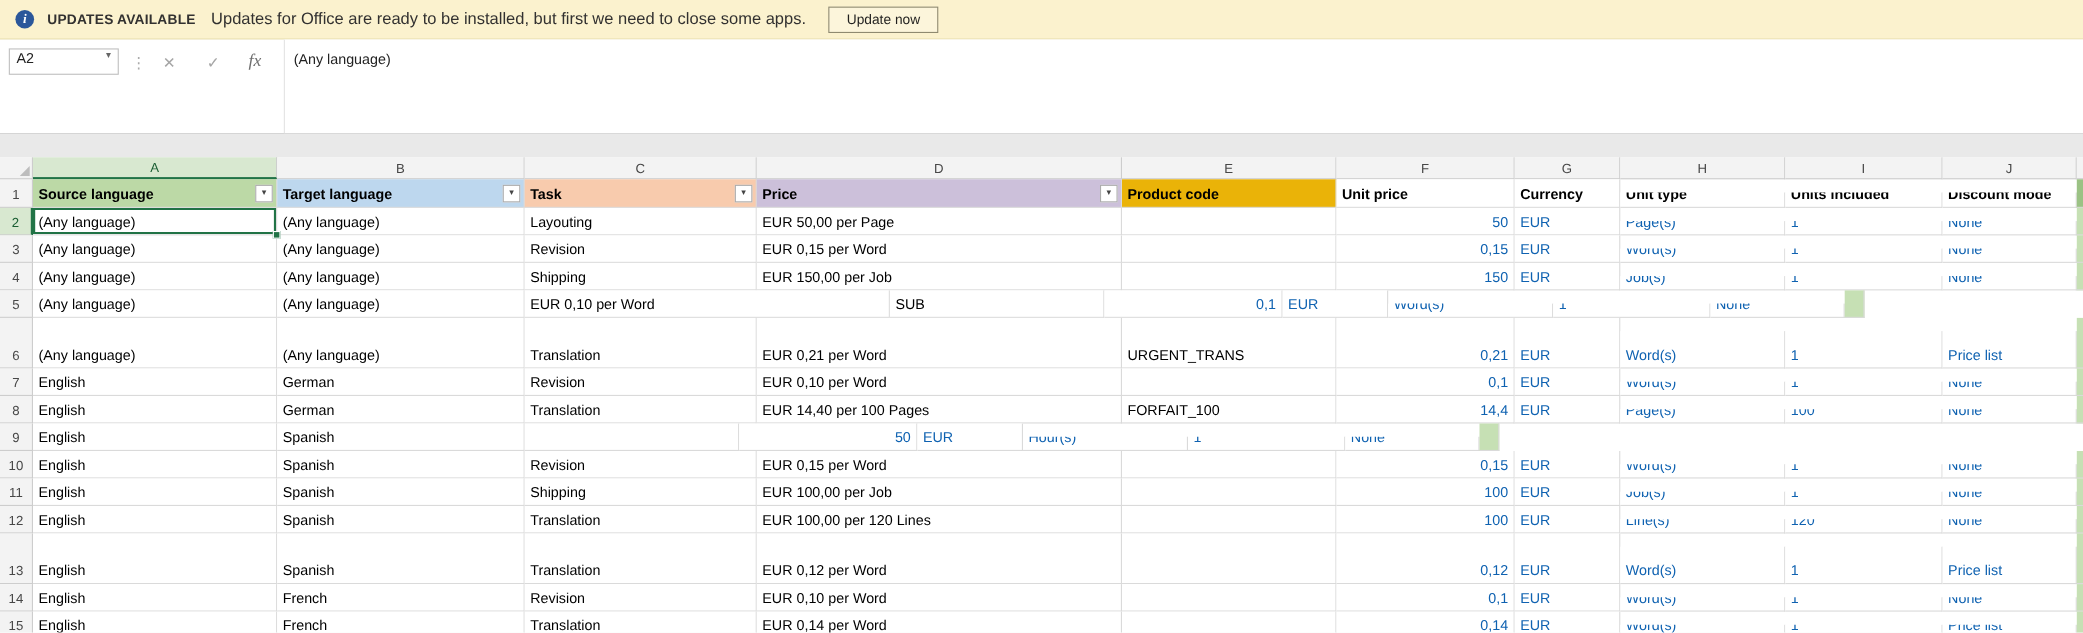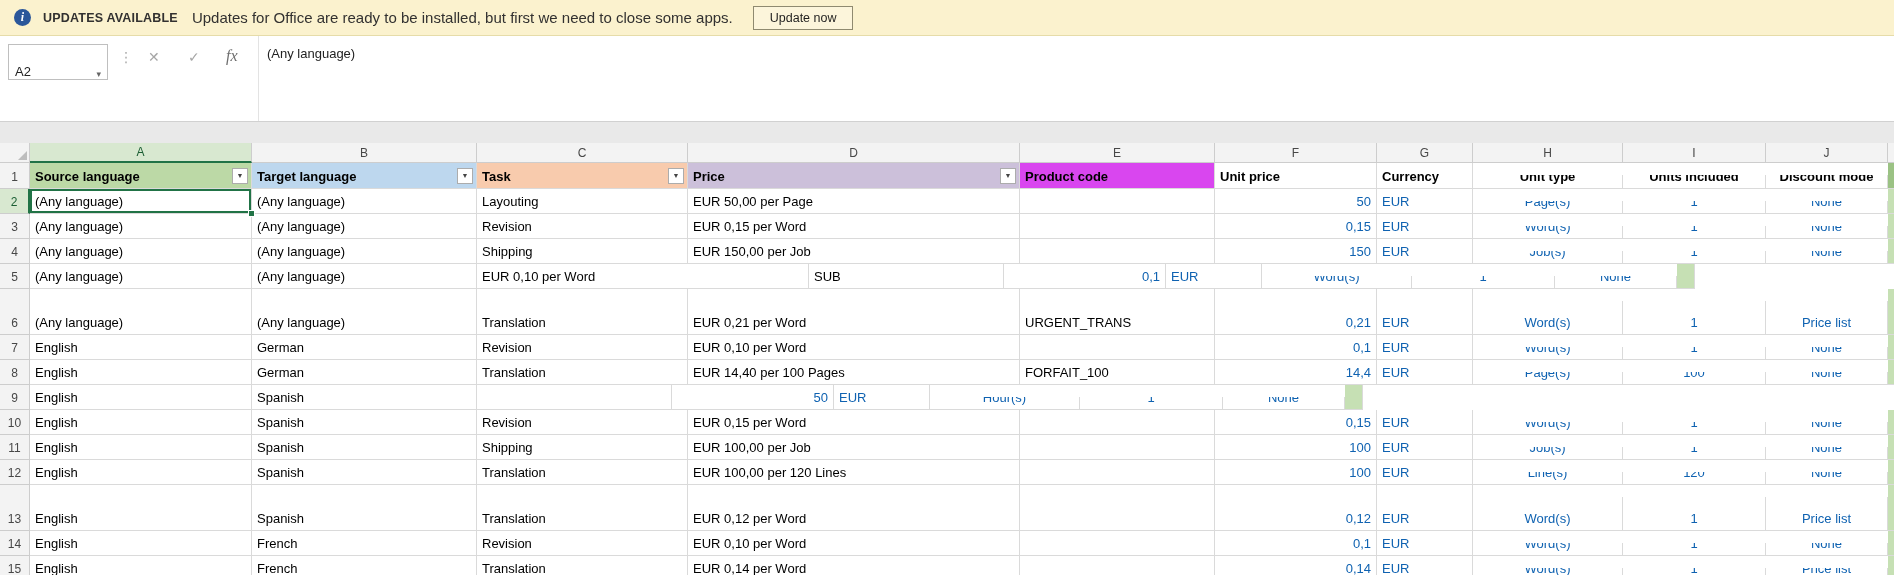--- a/index.html
+++ b/index.html
@@ -18,22 +18,22 @@
   .info-icon{width:17px;height:17px;border-radius:50%;background:#2B579A;color:#fff;font-size:12px;
     font-weight:bold;display:flex;align-items:center;justify-content:center;font-family:"Liberation Serif",serif;font-style:italic;}
   .notif-title{font-weight:bold;font-size:12.5px;color:#323130;margin-left:12px;letter-spacing:.2px;}
   .notif-msg{font-size:15px;color:#323130;margin-left:14px;}
   .notif-btn{margin-left:20px;background:rgba(255,255,255,0.28);border:1px solid #8F8A70;
     font-size:12.5px;color:#201F1E;padding:4px 16px;font-family:"Liberation Sans",sans-serif;cursor:pointer;}
 
   
   .formula-region{position:absolute;top:36px;left:0;right:0;height:86px;background:#FFFFFF;
     border-bottom:1px solid #D1D1D1;box-sizing:border-box;}
-  .name-box{position:absolute;top:8px;left:8px;width:100px;height:36px;border:1px solid #BFBFBF;
-    background:#fff;display:flex;align-items:flex-end;padding:0 6px;box-sizing:border-box;font-size:13px;color:#222;}
+  .name-box{position:absolute;top:8px;left:8px;width:100px;height:24px;border:1px solid #BFBFBF;
+    background:#fff;display:flex;align-items:flex-start;padding:0 6px;box-sizing:border-box;font-size:13px;color:#222;}
   .nb-chev{margin-left:auto;font-size:9px;color:#666;}
   .dots{position:absolute;top:13px;left:119px;color:#ABABAB;font-size:14px;}
   .icon-x{position:absolute;top:13px;left:148px;color:#A6A6A6;font-size:14px;cursor:default;}
   .icon-check{position:absolute;top:13px;left:188px;color:#A6A6A6;font-size:14px;}
   .icon-fx{position:absolute;top:11px;left:226px;color:#6F6F6F;font-size:16px;font-style:italic;
     font-family:"Liberation Serif",serif;}
   .formula-input{position:absolute;top:0;left:258px;right:0;bottom:0;border-left:1px solid #E3E3E3;
     padding:10px 8px;font-size:13px;color:#222;box-sizing:border-box;background:#fff;}
 
   .band{position:absolute;top:122px;left:0;right:0;height:21px;background:#E9E9E9;}
@@ -51,21 +51,21 @@
   .col-hdr.hl{background:var(--hl);border-bottom:2px solid var(--green);color:#1B5E33;}
   .row-hdr{width:30px;flex:none;box-sizing:border-box;background:#F3F3F3;border-right:1px solid #CDCDCD;
     border-bottom:1px solid #CDCDCD;display:flex;align-items:flex-end;justify-content:center;
     font-size:12px;color:#474747;padding-bottom:4px;}
   .row-hdr.hl{background:var(--hl);border-right:2px solid var(--green);color:#1B5E33;}
 
   .cell{box-sizing:border-box;flex:none;background:#fff;border-right:1px solid #DADADA;border-bottom:1px solid #DADADA;
     font-size:13px;color:#000;display:flex;align-items:flex-end;justify-content:flex-start;
     padding:0 5px 4px 5px;white-space:nowrap;overflow:hidden;position:relative;}
   .cell.right{justify-content:flex-end;}
-  .cell.center{justify-content:center;margin-top:12px;}
+  .cell.center{margin-top:12px;}
   .cell.blue{color:var(--blue);}
   .cell.hdrcell{font-weight:bold;}
   .cell.active{box-shadow:inset 0 0 0 2px var(--green);overflow:visible;z-index:2;}
   .cell.active::after{content:'';position:absolute;right:-4px;bottom:-4px;width:7px;height:7px;
     background:var(--green);border:1px solid #fff;box-sizing:border-box;z-index:3;}
   .filterbtn{position:absolute;right:3px;top:50%;transform:translateY(-50%);width:16px;height:16px;
     background:#fff;border:1px solid #ACACAC;display:flex;align-items:center;justify-content:center;
     font-size:7px;color:#444;box-sizing:border-box;cursor:pointer;}
 </style>
 </head>
@@ -120,21 +120,21 @@
           <span class="filterbtn">▼</span>
         </div>
         <div class="cell hdrcell" style="width: 211px; background: rgb(248, 203, 173);">
           <span>Task</span>
           <span class="filterbtn">▼</span>
         </div>
         <div class="cell hdrcell" style="width: 332px; background: rgb(204, 192, 218);">
           <span>Price</span>
           <span class="filterbtn">▼</span>
         </div>
-        <div class="cell hdrcell" style="width: 195px; background: #d946ef;">
+        <div class="cell hdrcell" style="width: 195px; background: #eab308;">
           <span>Product code</span>
         </div>
         <div class="cell hdrcell" style="width: 162px;">
           <span>Unit price</span>
         </div>
         <div class="cell hdrcell" style="width: 96px;">
           <span>Currency</span>
         </div>
         <div class="cell hdrcell center" style="width: 150px;">
           <span>Unit type</span>

